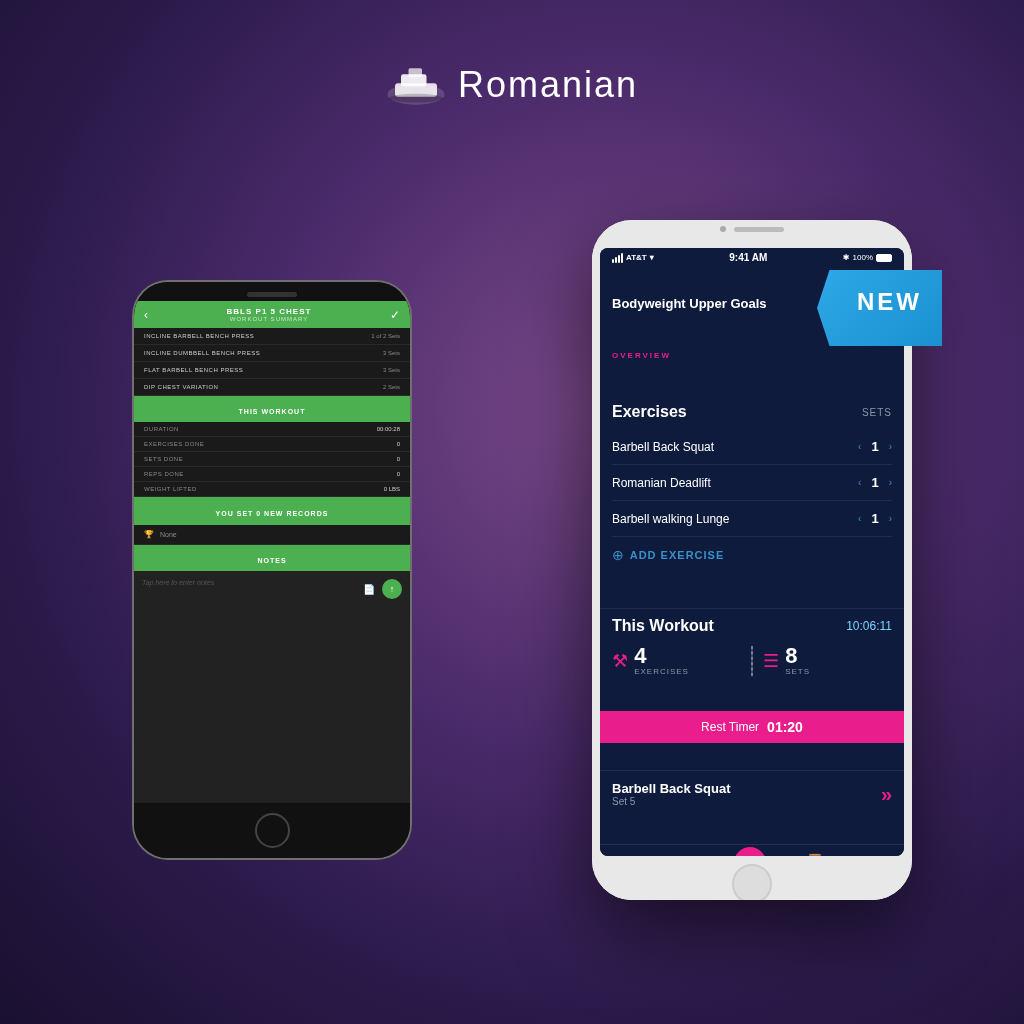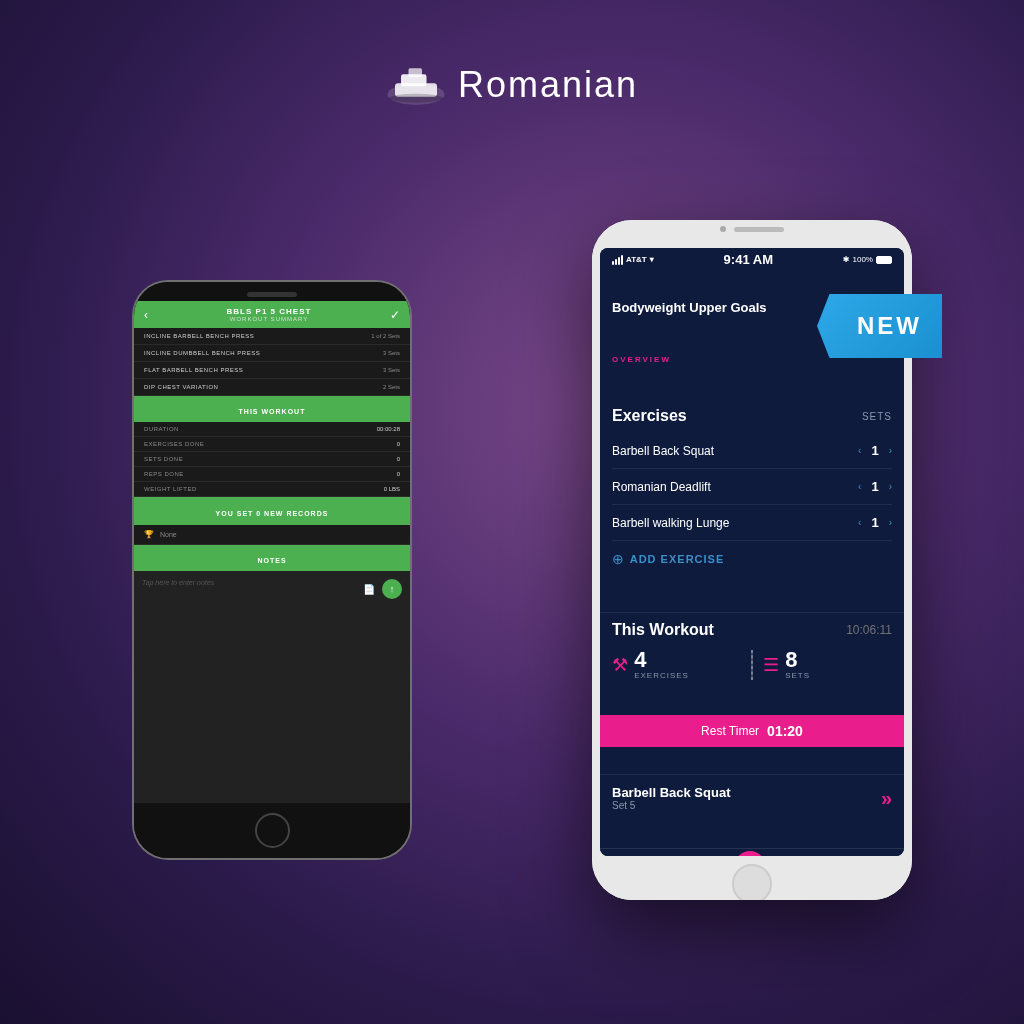--- a/index.html
+++ b/index.html
@@ -63,24 +63,23 @@
     
     .new-label {
       position: absolute;
       right: -30px;
       top: 120px;
       background: linear-gradient(135deg, #2ea8e8, #1a90d0);
       color: #fff;
       font-size: 24px;
       font-weight: 800;
       letter-spacing: 3px;
-      padding: 18px 20px 18px 40px;
+      padding: 18px 20px 30px 40px;
       clip-path: polygon(10% 0, 100% 0, 100% 100%, 10% 100%, 0 50%);
       z-index: 10;
-      margin-top: 24px;
     }
 
     
     .phone-old {
       position: absolute;
       left: 20px;
       bottom: 40px;
       width: 280px;
       height: 580px;
       border: 2.5px solid rgba(255,255,255,0.4);
@@ -325,21 +324,21 @@
     .status-left {
       color: #fff;
       font-size: 8px;
       font-weight: 600;
       display: flex;
       align-items: center;
       gap: 3px;
     }
     .status-center {
       color: #fff;
-      font-size: 13px;
+      font-size: 10px;
       font-weight: 600;
     }
     .status-right {
       color: #fff;
       font-size: 8px;
       display: flex;
       align-items: center;
       gap: 3px;
     }
     .battery-icon {
@@ -462,21 +461,21 @@
       justify-content: space-between;
       align-items: center;
       margin-bottom: 10px;
     }
     .this-workout-title {
       color: #fff;
       font-size: 16px;
       font-weight: 700;
     }
     .this-workout-time {
-      color: #737373;
+      color: #7dd3fc;
       font-size: 12px;
     }
 
     .workout-stats {
       display: flex;
       align-items: center;
       gap: 0;
     }
     .workout-stat {
       flex: 1;

